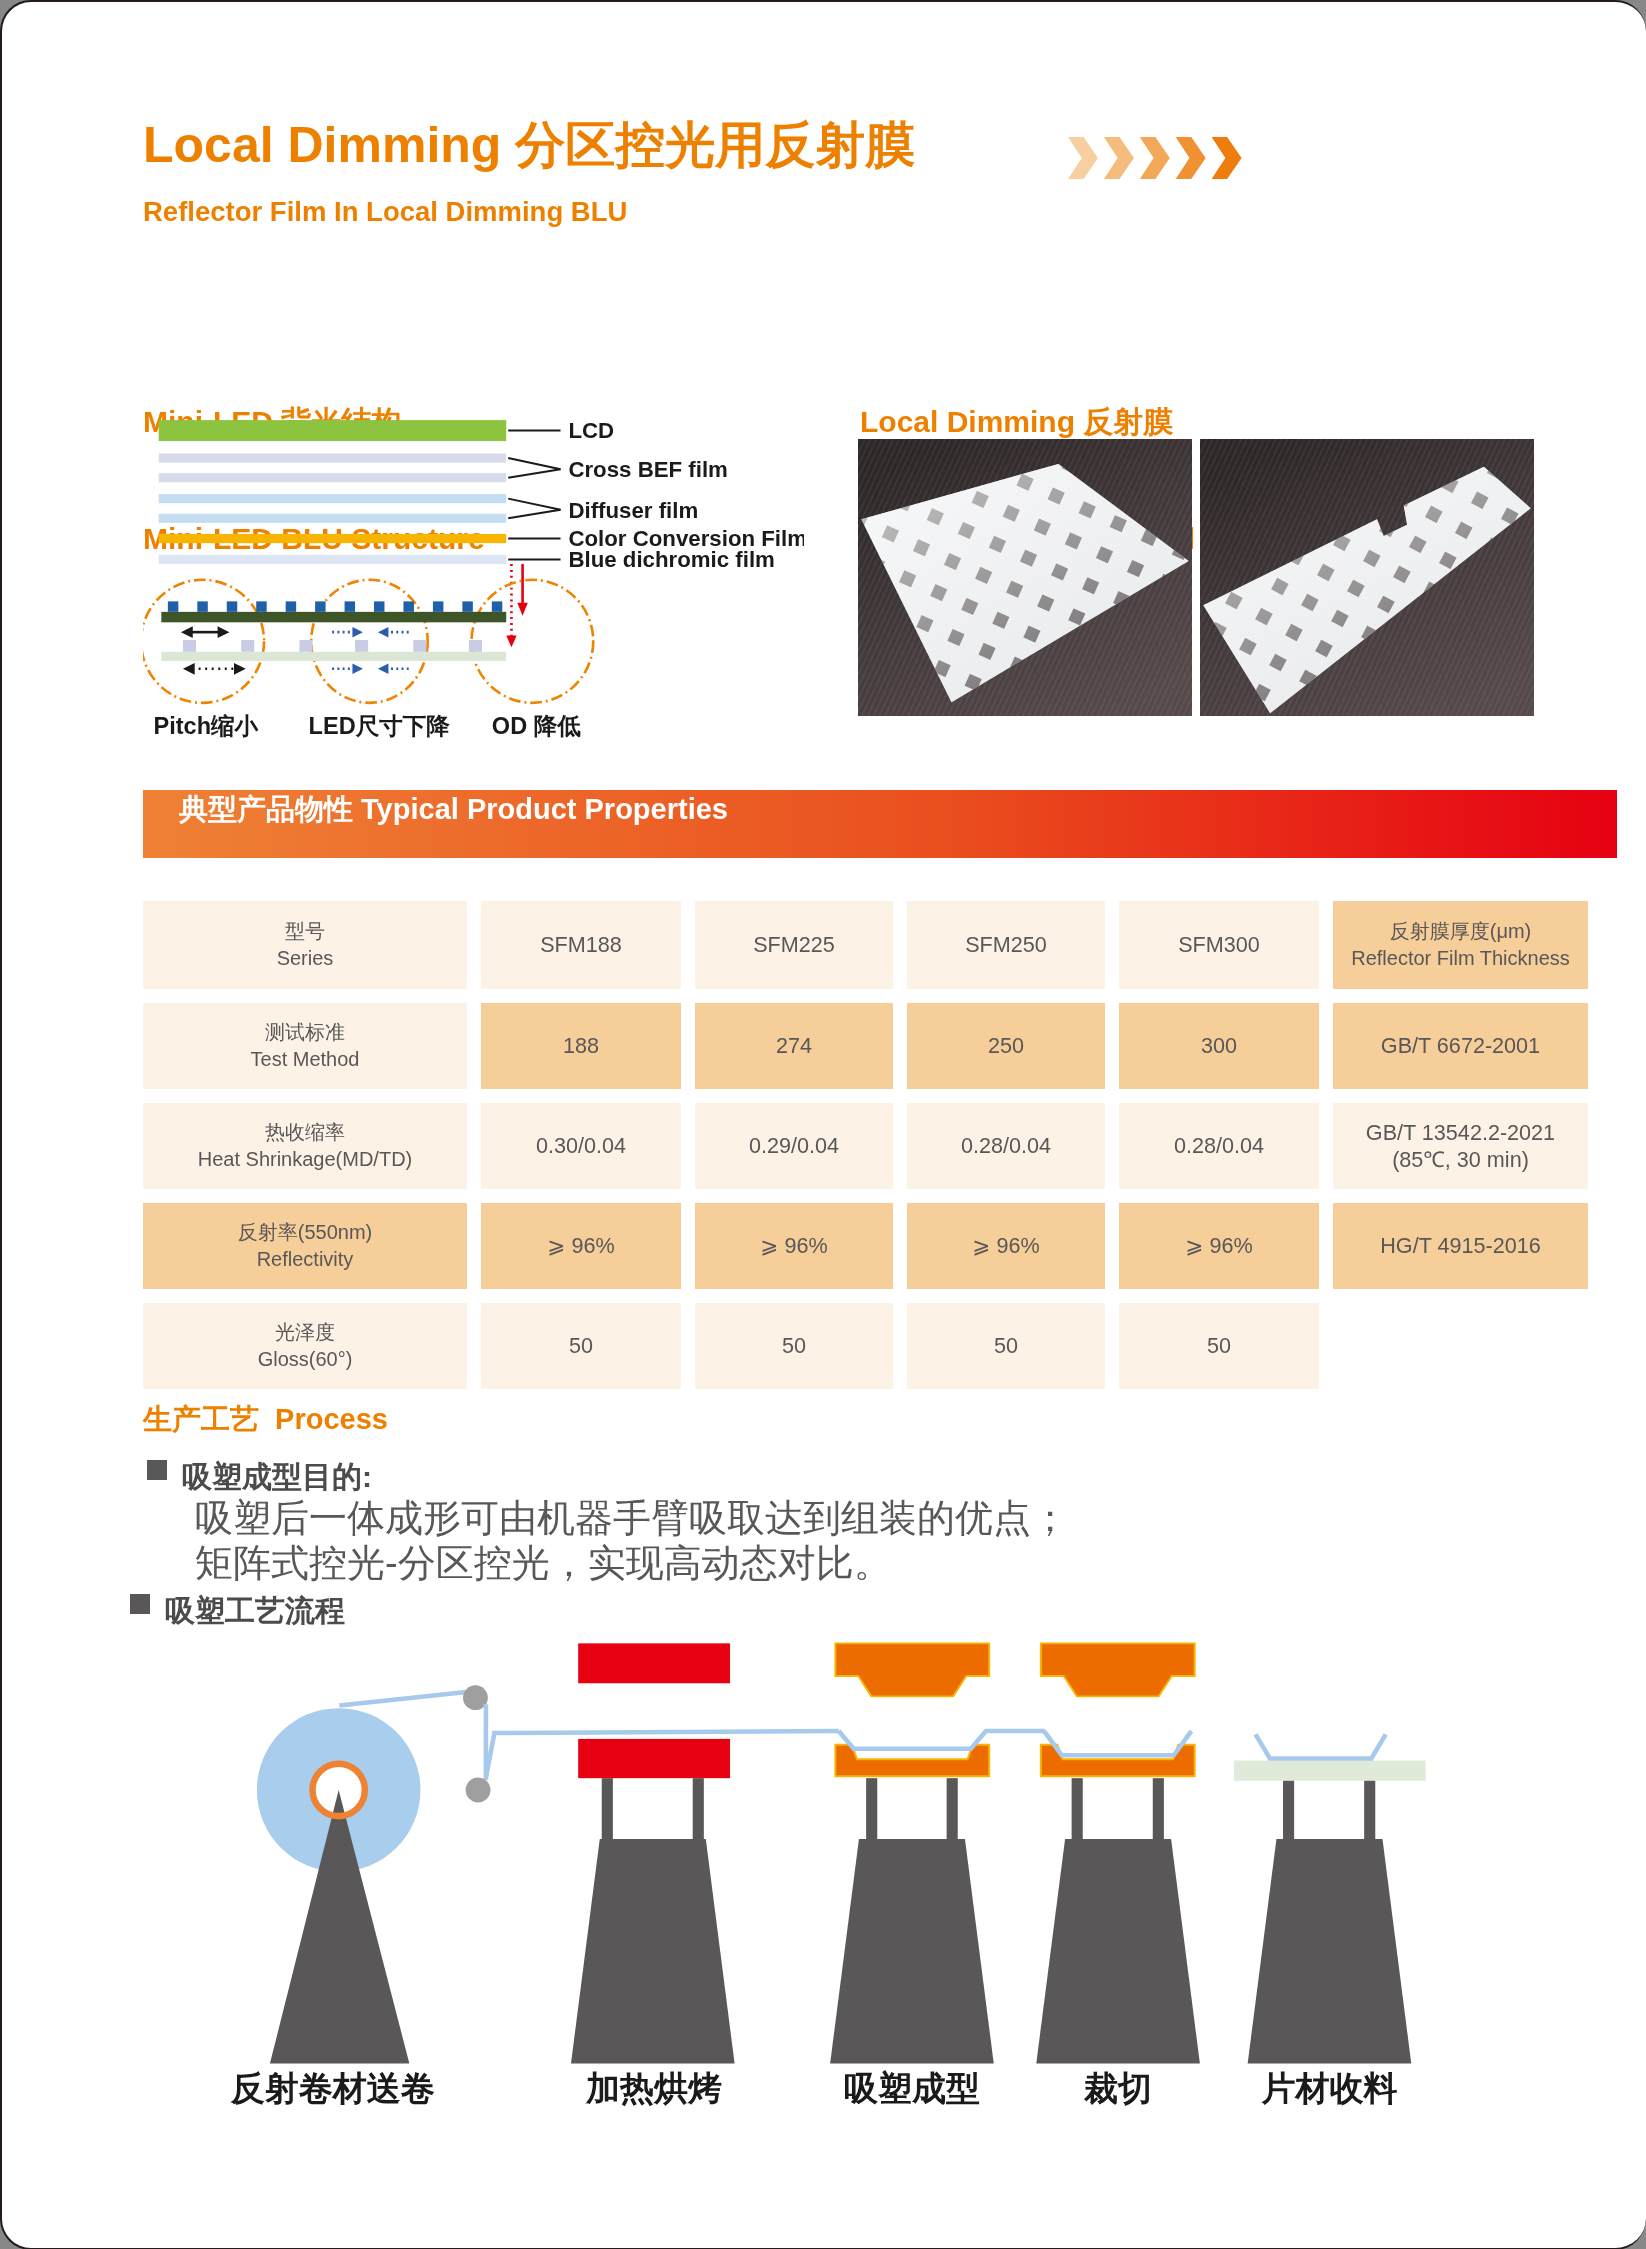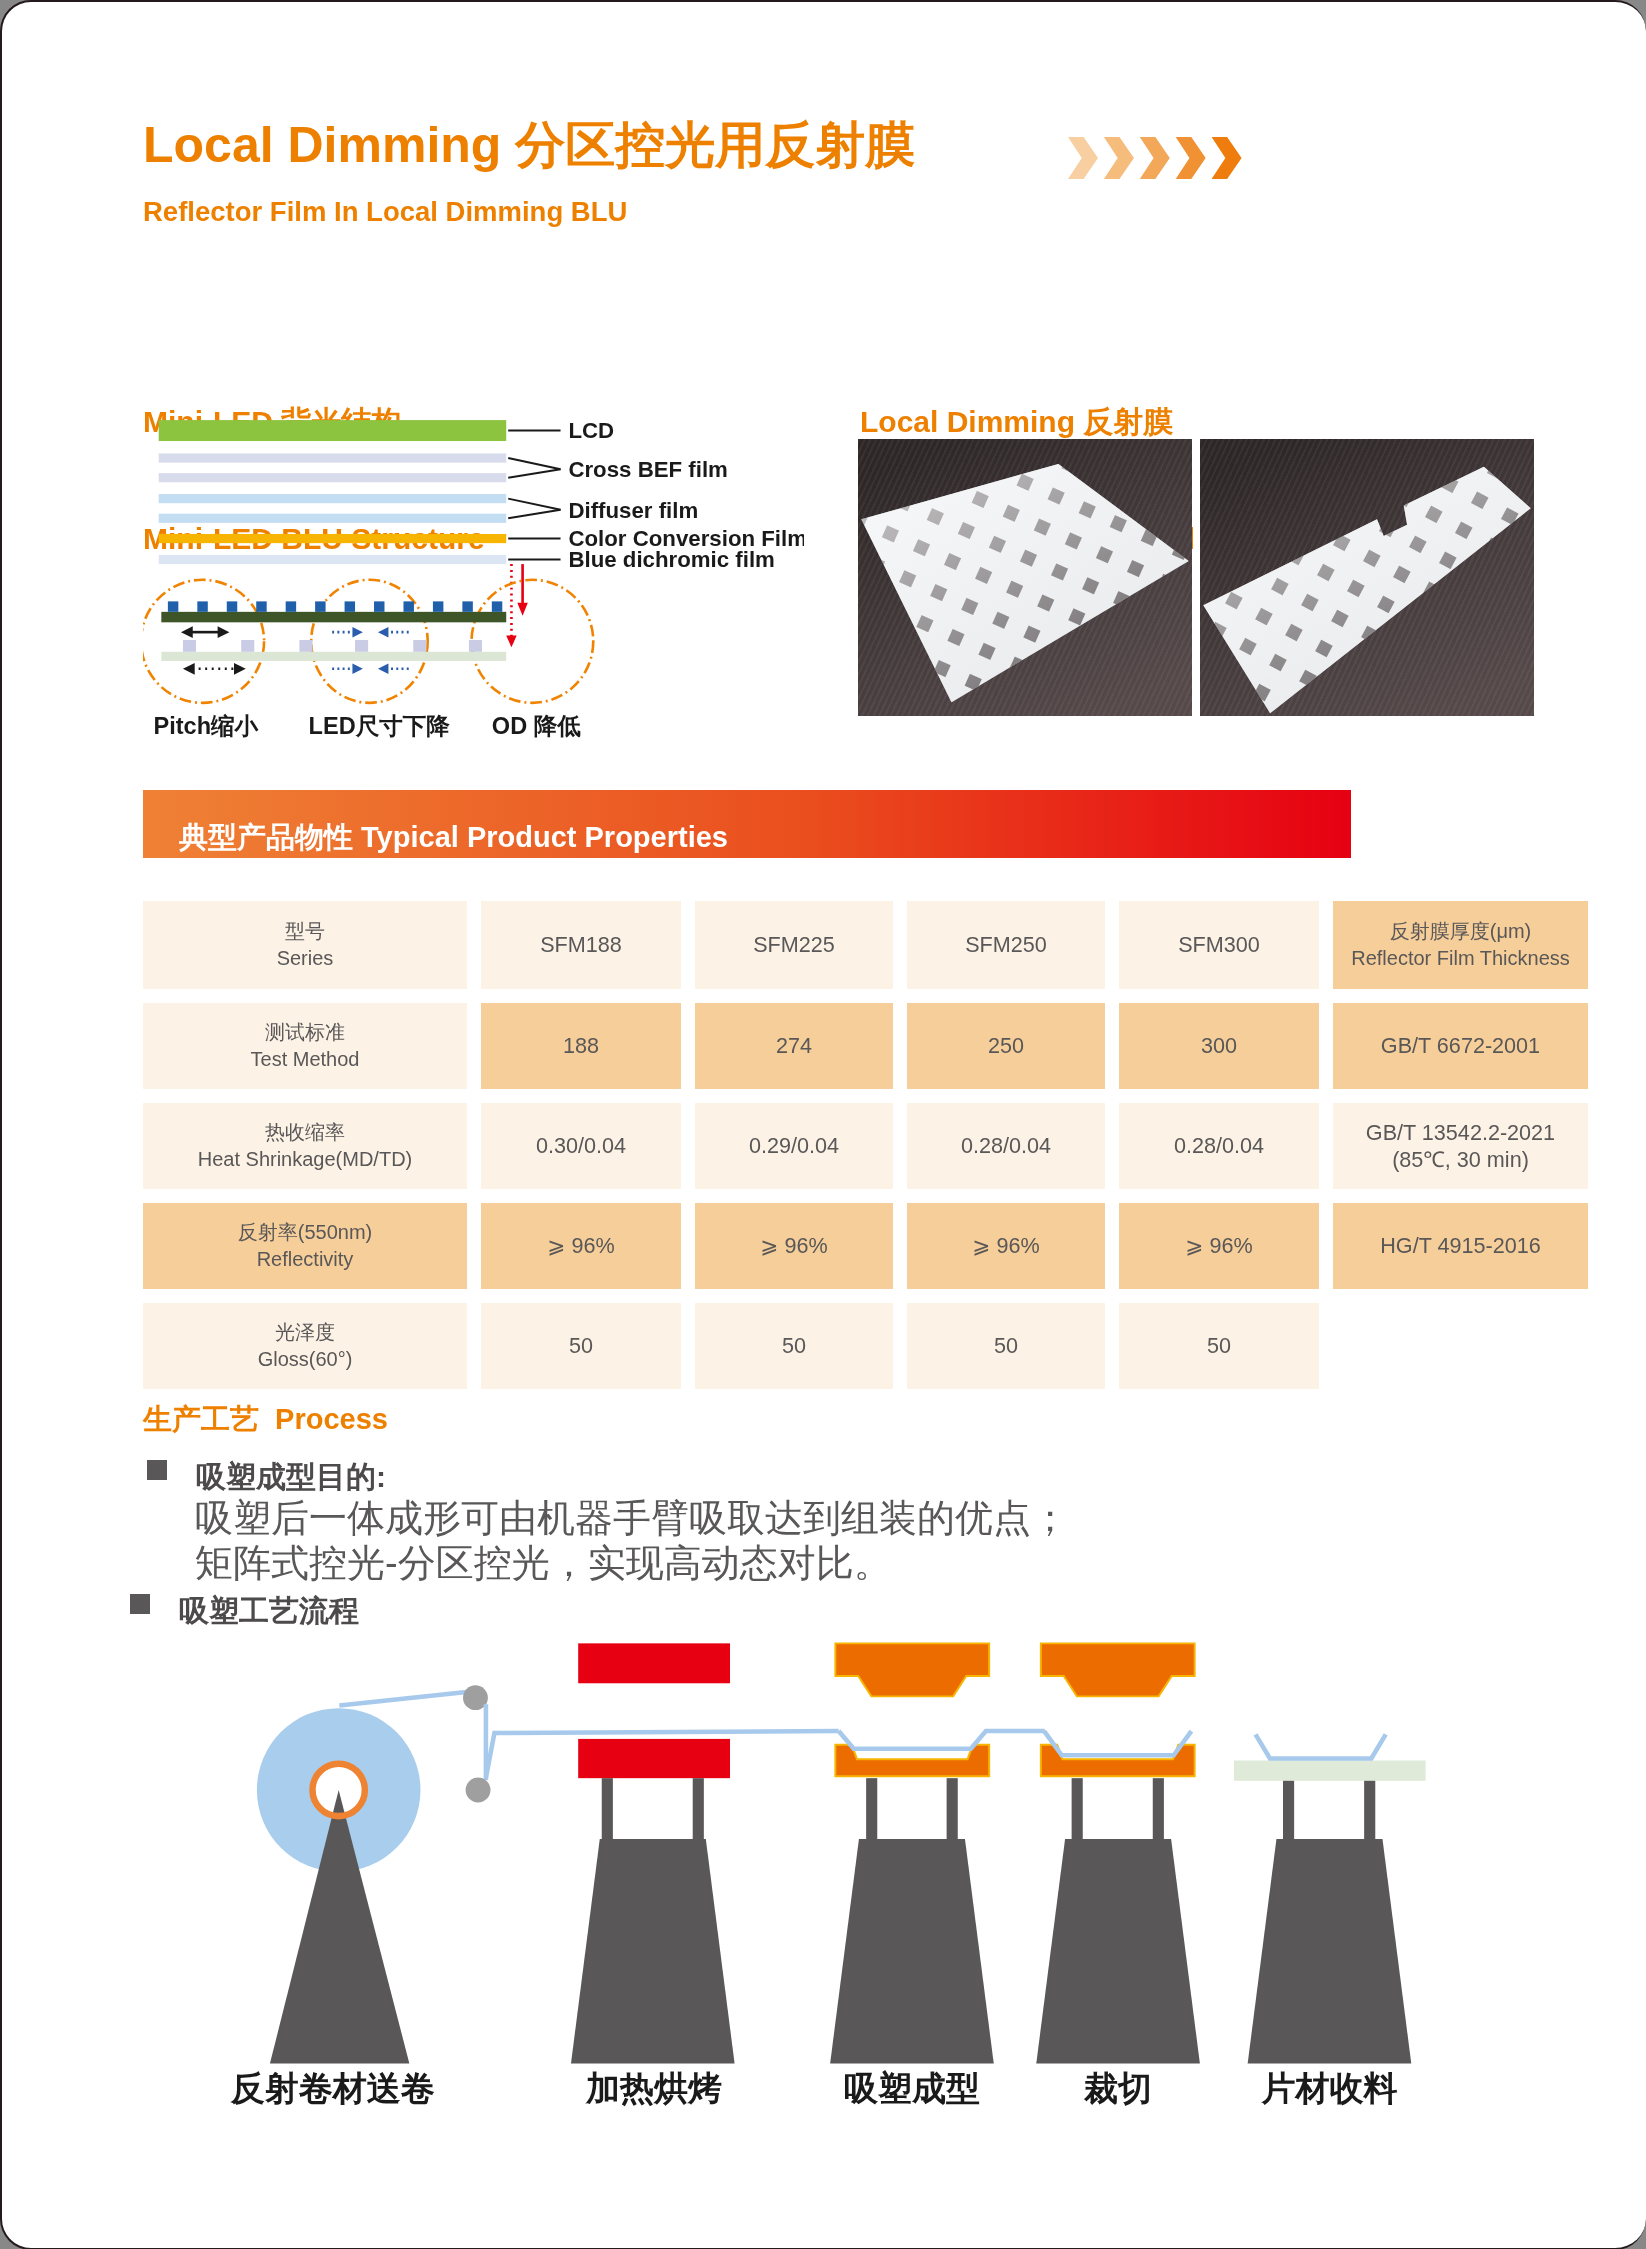--- a/index.html
+++ b/index.html
@@ -18,39 +18,39 @@
   .photo{top:437px;width:334px;height:277px;overflow:hidden;
          background:linear-gradient(155deg,#2e2728 10%,#463c3d 55%,#55494a 90%);}
   .photo .tex{position:absolute;inset:0;
          background:repeating-linear-gradient(115deg,rgba(255,255,255,.05) 0 2px,transparent 2px 5.2px);}
   .film{position:absolute;inset:0;}
   .holes{position:absolute;inset:-45%;background-color:#f2f4f6;
          background-image:linear-gradient(125deg,rgba(255,255,255,.95) 10%,rgba(185,188,196,.25) 80%),
            conic-gradient(at 13px 13px,transparent 75%,#2f2729 0);
          background-size:100% 100%,34px 34px;}
   
-  .banner{left:141px;top:788px;width:1208px;height:68px;
+  .banner{left:141px;top:788px;width:1474px;height:68px;
           background:linear-gradient(90deg,#ef8135 0%,#ea4e1e 55%,#e60012 100%);
-          display:flex;align-items:flex-end;}
+          display:flex;align-items:flex-start;}
   .banner span{margin-left:36px;font-size:29px;font-weight:700;color:#fff;}
   
   .ptable{left:141px;top:899px;width:1390px;height:446px;display:grid;
           grid-template-columns:324px 200px 198px 198px 200px 255px;
           grid-template-rows:88px 86px 86px 86px 86px;gap:14px;background:#fff;}
   .cell{display:flex;flex-direction:column;align-items:center;justify-content:center;
         color:#595757;text-align:center;font-size:21.6px;line-height:27.5px;}
   .cell .zh{font-size:20px;}
   .cell .en{font-size:20px;}
   .bgA{background:#fcf2e6;}
   .bgB{background:#f6ce9a;}
   .pre{white-space:pre-line;}
   
   .proc-head{left:141px;top:1398px;font-size:29px;font-weight:800;color:#ee8000;white-space:pre;}
   .bullet-sq{width:20px;height:20px;background:#595757;}
-  .brow{display:flex;gap:29px;align-items:flex-start;}
+  .brow{display:flex;gap:15px;align-items:flex-start;}
   .btxt{font-size:30px;font-weight:600;color:#4c4a4a;line-height:33px;}
   .ptxt{font-size:38px;color:#595757;line-height:33px;}
   svg text{font-family:"Liberation Sans",sans-serif;}
 </style>
 </head>
 <body>
 
 <div class="page">
 
   <div class="abs title">Local Dimming 分区控光用反射膜</div>

